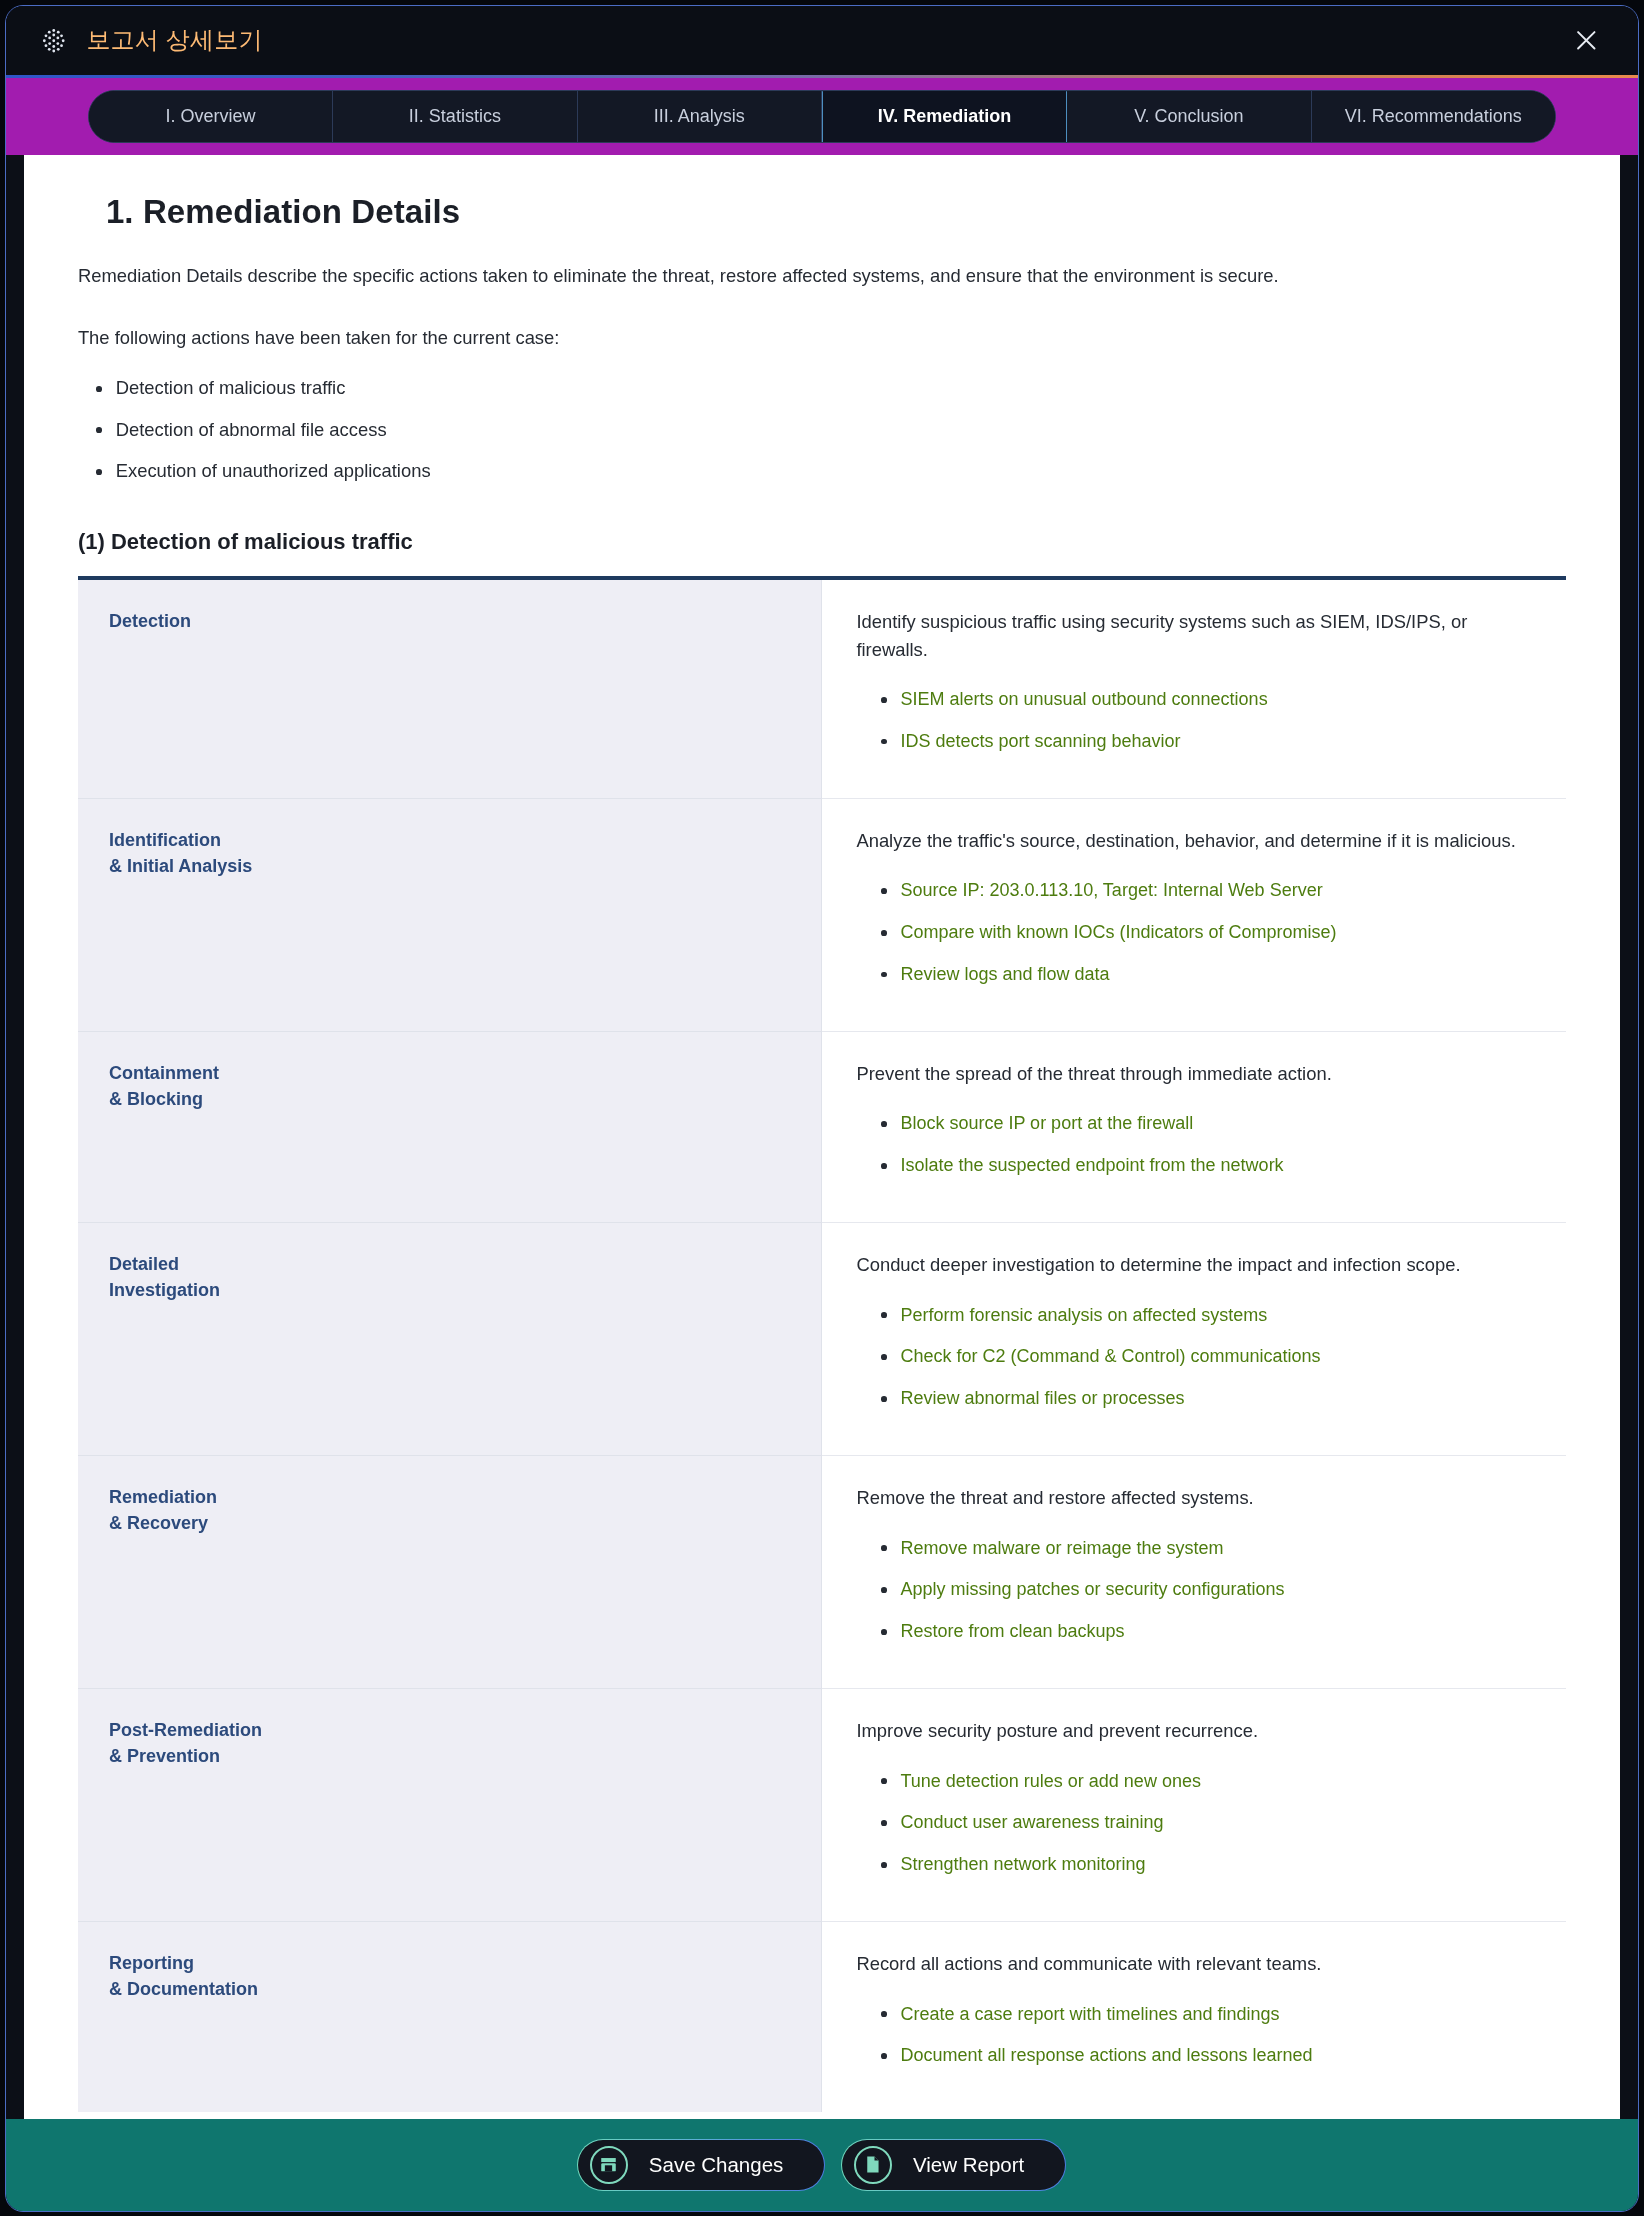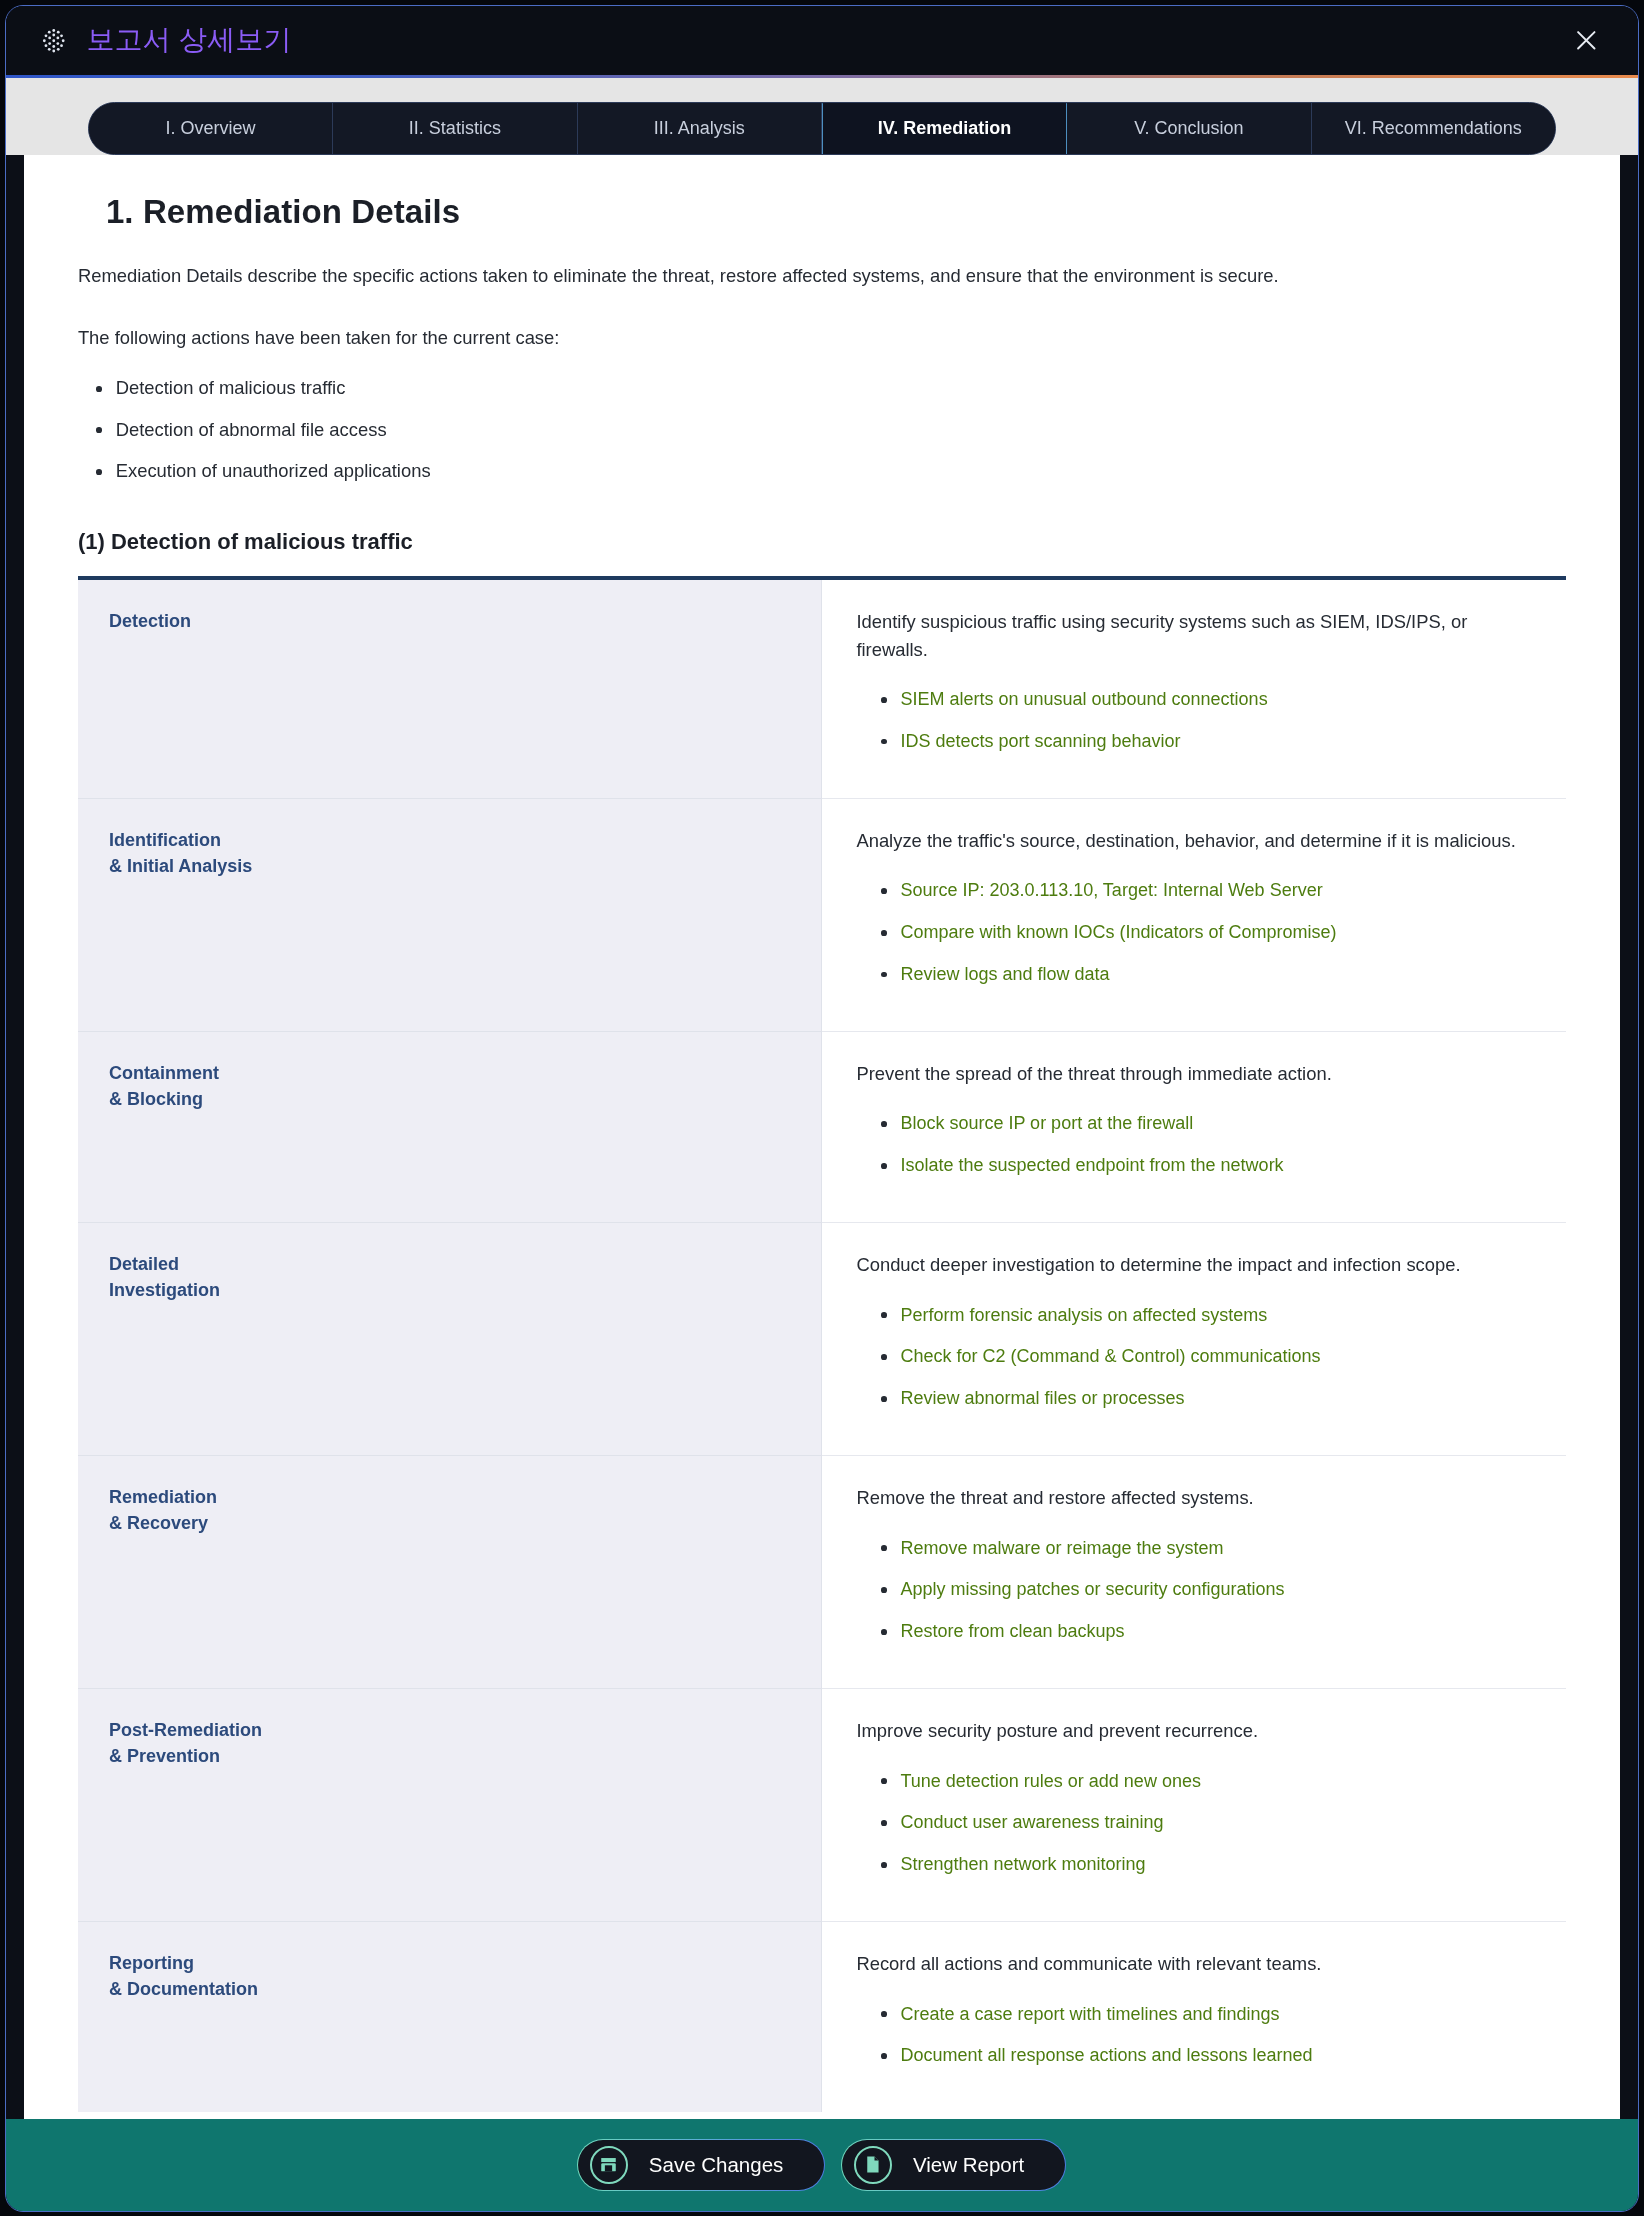--- a/index.html
+++ b/index.html
@@ -36,46 +36,46 @@
     position: relative;
   }
   .title-icon {
     width: 29.5px; height: 29.5px;
     margin-right: 18px;
     flex: 0 0 29.5px;
     position: relative;
   }
   .title-icon svg { display: block; }
   .title-text {
-    color: #8b5cf6;
-    font-size: 28px;
+    color: #fdba74;
+    font-size: 24px;
     letter-spacing: 0.2px;
   }
   .close-btn {
     position: absolute;
     right: 33px; top: 50%;
     transform: translateY(-50%);
     width: 38px; height: 38px;
     display: flex; align-items: center; justify-content: center;
     cursor: pointer;
   }
   .close-btn svg { display:block; }
 
   .accent-rule {
     height: 3.3px;
     flex: 0 0 3.3px;
     background: linear-gradient(to right,#2f56c8 0%, #3f5cc0 22%, #7a6ba6 50%, #c57b55 78%, #e98b4e 100%);
   }
 
   
   .tabstrip-wrap {
-    background: #e5e5e5;
+    background: #a21caf;
     flex: 0 0 77px;
     display: flex;
-    align-items: flex-end;
+    align-items: center;
     padding: 0 82px;
   }
   .tabstrip {
     display: flex;
     width: 100%;
     border: 1.6px solid #2c3a58;
     border-radius: 31px;
     overflow: hidden;
     background: #131825;
   }

